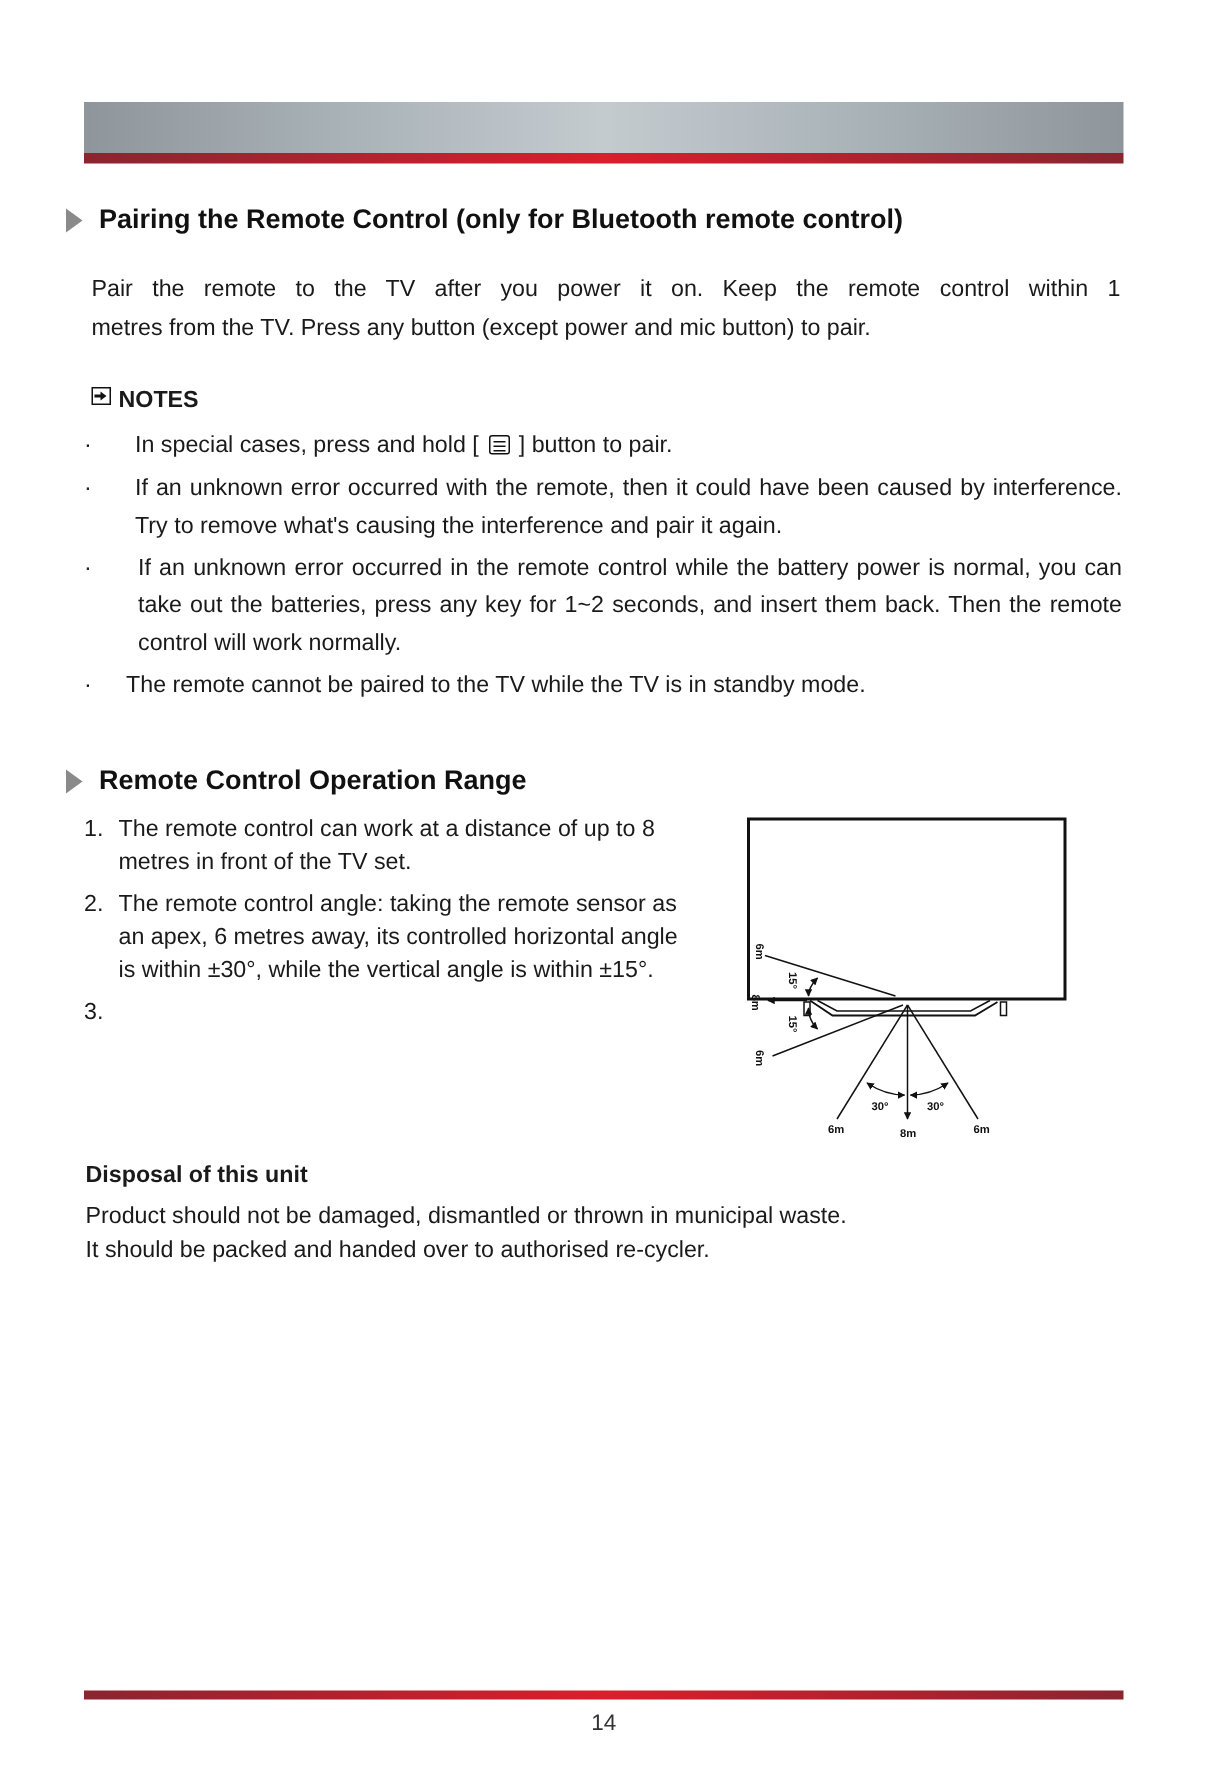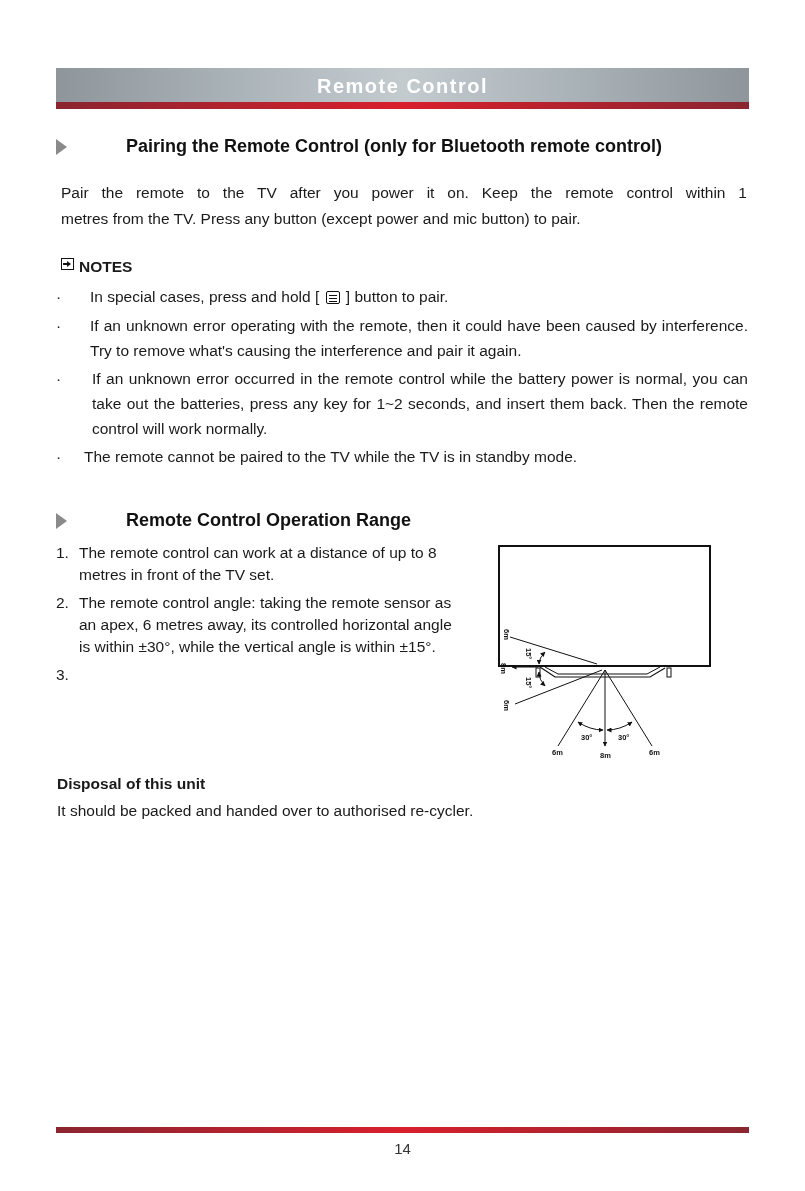--- a/index.html
+++ b/index.html
@@ -6,21 +6,21 @@
     body { width: 805px; height: 1191px; position: relative; font-family: "Liberation Sans", sans-serif; color: #1a1a1a; overflow: hidden; }
 
     .banner { position: absolute; left: 56px; top: 68px; width: 693px; height: 42px; }
     .banner-grey { position: absolute; left: 0; top: 0; width: 100%; height: 34px;
       background: linear-gradient(90deg, #8e969b 0%, #a9b2b7 25%, #c3cbcf 50%, #a9b2b7 75%, #8e969b 100%); }
     .banner-red { position: absolute; left: 0; top: 34px; width: 100%; height: 7px;
       background: linear-gradient(90deg, #8a2530 0%, #b8222e 30%, #d91f2c 50%, #b8222e 70%, #8a2530 100%); }
     .banner-title { position: absolute; left: 0; top: 0; width: 100%; height: 34px; line-height: 36px; text-align: center;
       color: #ffffff; font-size: 20px; font-weight: bold; letter-spacing: 1.5px; }
 
-    .h2 { position: absolute; left: 56px; font-size: 18px; font-weight: bold; color: #111; display: flex; align-items: center; gap: 48px; }
+    .h2 { position: absolute; left: 44px; font-size: 18px; font-weight: bold; color: #111; display: flex; align-items: center; }
     .tri { width: 0; height: 0; border-top: 8px solid transparent; border-bottom: 8px solid transparent; border-left: 11px solid #8a8a8a; margin-right: 11px; }
 
     .para { position: absolute; left: 61px; width: 686px; font-size: 15.5px; line-height: 26px; text-align: justify; color: #1a1a1a; }
 
     .notes-head { position: absolute; left: 61px; top: 258px; font-size: 15.5px; font-weight: bold; display: flex; }
     .notes-icon { width: 13px; height: 12px; border: 1.5px solid #111; margin-right: 5px; position: relative; box-sizing: border-box; }
     .notes-icon::before { content: ""; position: absolute; left: 1px; top: 3.5px; width: 6px; height: 2px; background: #111; }
     .notes-icon::after { content: ""; position: absolute; left: 5px; top: 1.5px; border-top: 3px solid transparent; border-bottom: 3px solid transparent; border-left: 4px solid #111; }
 
     .note { position: absolute; left: 56px; width: 692px; font-size: 15.5px; line-height: 25px; }
@@ -41,21 +41,20 @@
     .footer-bar { position: absolute; left: 56px; top: 1127px; width: 693px; height: 6px;
       background: linear-gradient(90deg, #8a2530 0%, #b8222e 30%, #d91f2c 50%, #b8222e 70%, #8a2530 100%); }
     .page-num { position: absolute; left: 0; top: 1140px; width: 805px; text-align: center; font-size: 15px; color: #333; }
   </style>
 </head>
 <body>
 
 <div class="banner">
   <div class="banner-grey"></div>
   <div class="banner-red"></div>
-  <div class="banner-title">Remote Control</div>
 </div>
 
 <div class="h2" style="top:136px;">
   <span class="tri"></span>
   <span>Pairing the Remote Control (only for Bluetooth remote control)</span>
 </div>
 
 <div class="para" style="top:180px; text-align-last: justify;">Pair the remote to the TV after you power it on. Keep the remote control within 1</div>
 <div class="para" style="top:206px;">metres from the TV. Press any button (except power and mic button) to pair.</div>
 
@@ -68,21 +67,21 @@
   <span class="bullet">·</span>
   <span class="txt" style="left:34px; width:650px;">
     <span>In special cases, press and hold [</span>
     <span class="menu-key"><i style="top:2.5px"></i><i style="top:5.6px"></i><i style="top:8.7px"></i></span>
     <span>] button to pair.</span>
   </span>
 </div>
 
 <div class="note" style="top:313px; height:50px;">
   <span class="bullet">·</span>
-  <span class="txt" style="left:34px; width:658px;">If an unknown error operating with the remote, then it could have been caused by interference. Try to remove what's causing the interference and pair it again.</span>
+  <span class="txt" style="left:34px; width:658px;">If an unknown error occurred with the remote, then it could have been caused by interference. Try to remove what's causing the interference and pair it again.</span>
 </div>
 
 <div class="note" style="top:366px; height:75px;">
   <span class="bullet">·</span>
   <span class="txt" style="left:36px; width:656px;">If an unknown error occurred in the remote control while the battery power is normal, you can take out the batteries, press any key for 1~2 seconds, and insert them back. Then the remote control will work normally.</span>
 </div>
 
 <div class="note" style="top:444px; height:25px;">
   <span class="bullet">·</span>
   <span class="txt" style="left:28px; width:664px;">The remote cannot be paired to the TV while the TV is in standby mode.</span>
@@ -142,17 +141,18 @@
     <text x="91" y="200">30°</text>
     <text x="128" y="200">30°</text>
     <text x="62" y="215">6m</text>
     <text x="110" y="218">8m</text>
     <text x="159" y="215">6m</text>
   </g>
 </svg>
 
 <div class="disp-head">Disposal of this unit</div>
 <div class="disp-text">
+  <div>Product should not be damaged, dismantled or thrown in municipal waste.</div>
   <div>It should be packed and handed over to authorised re-cycler.</div>
 </div>
 
 <div class="footer-bar"></div>
 <div class="page-num">14</div>
 
 </body></html>

